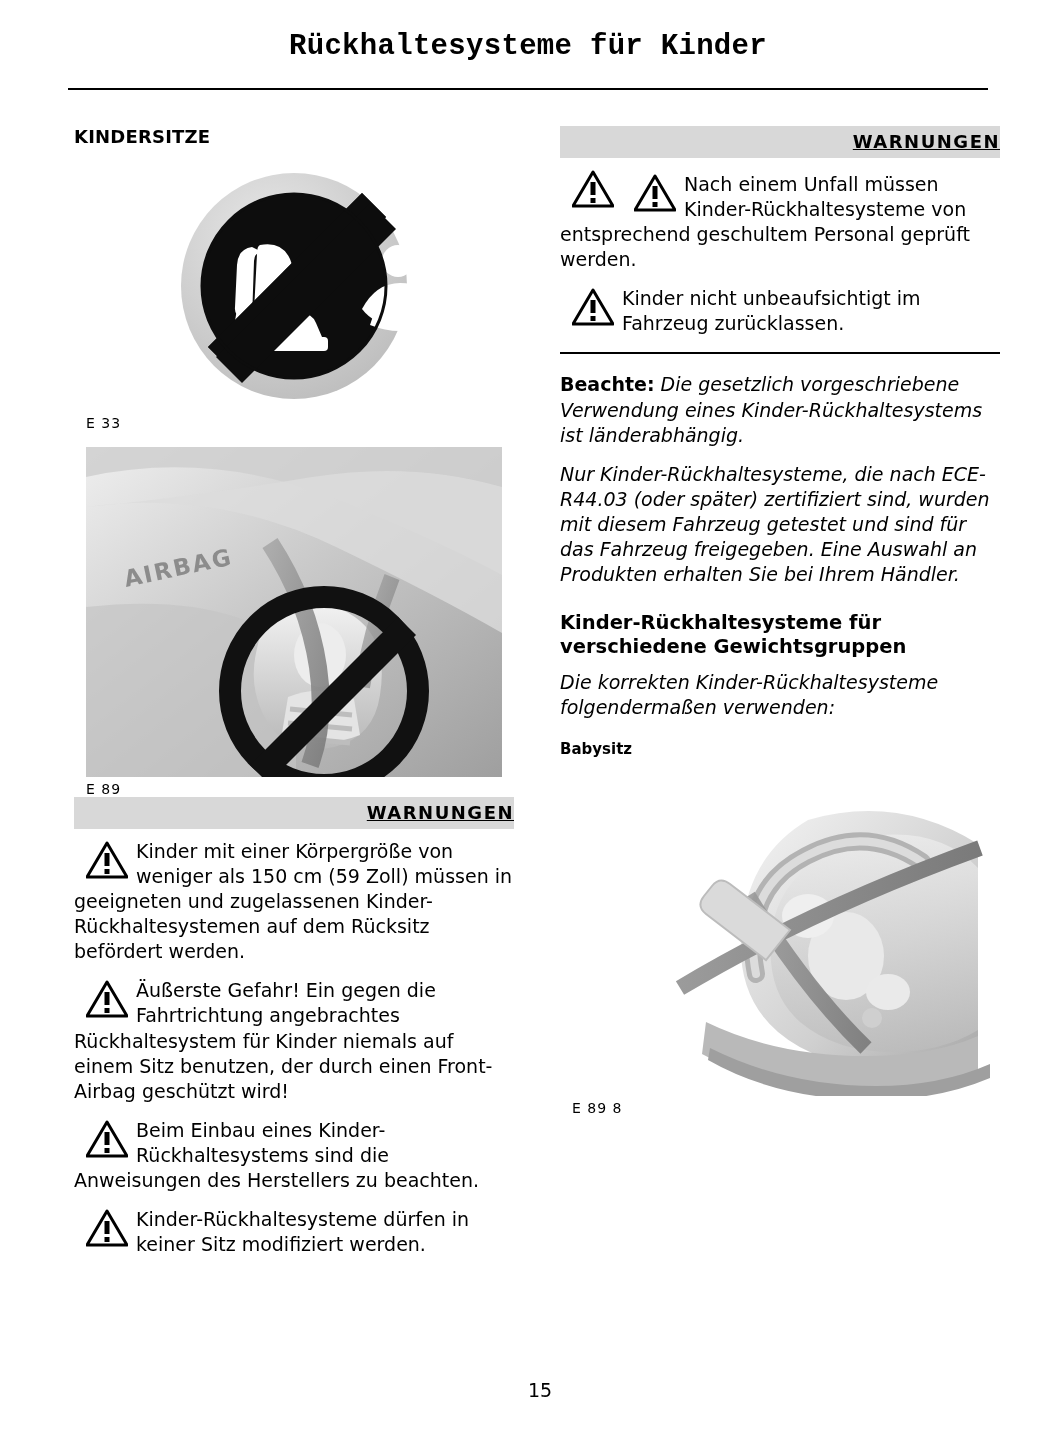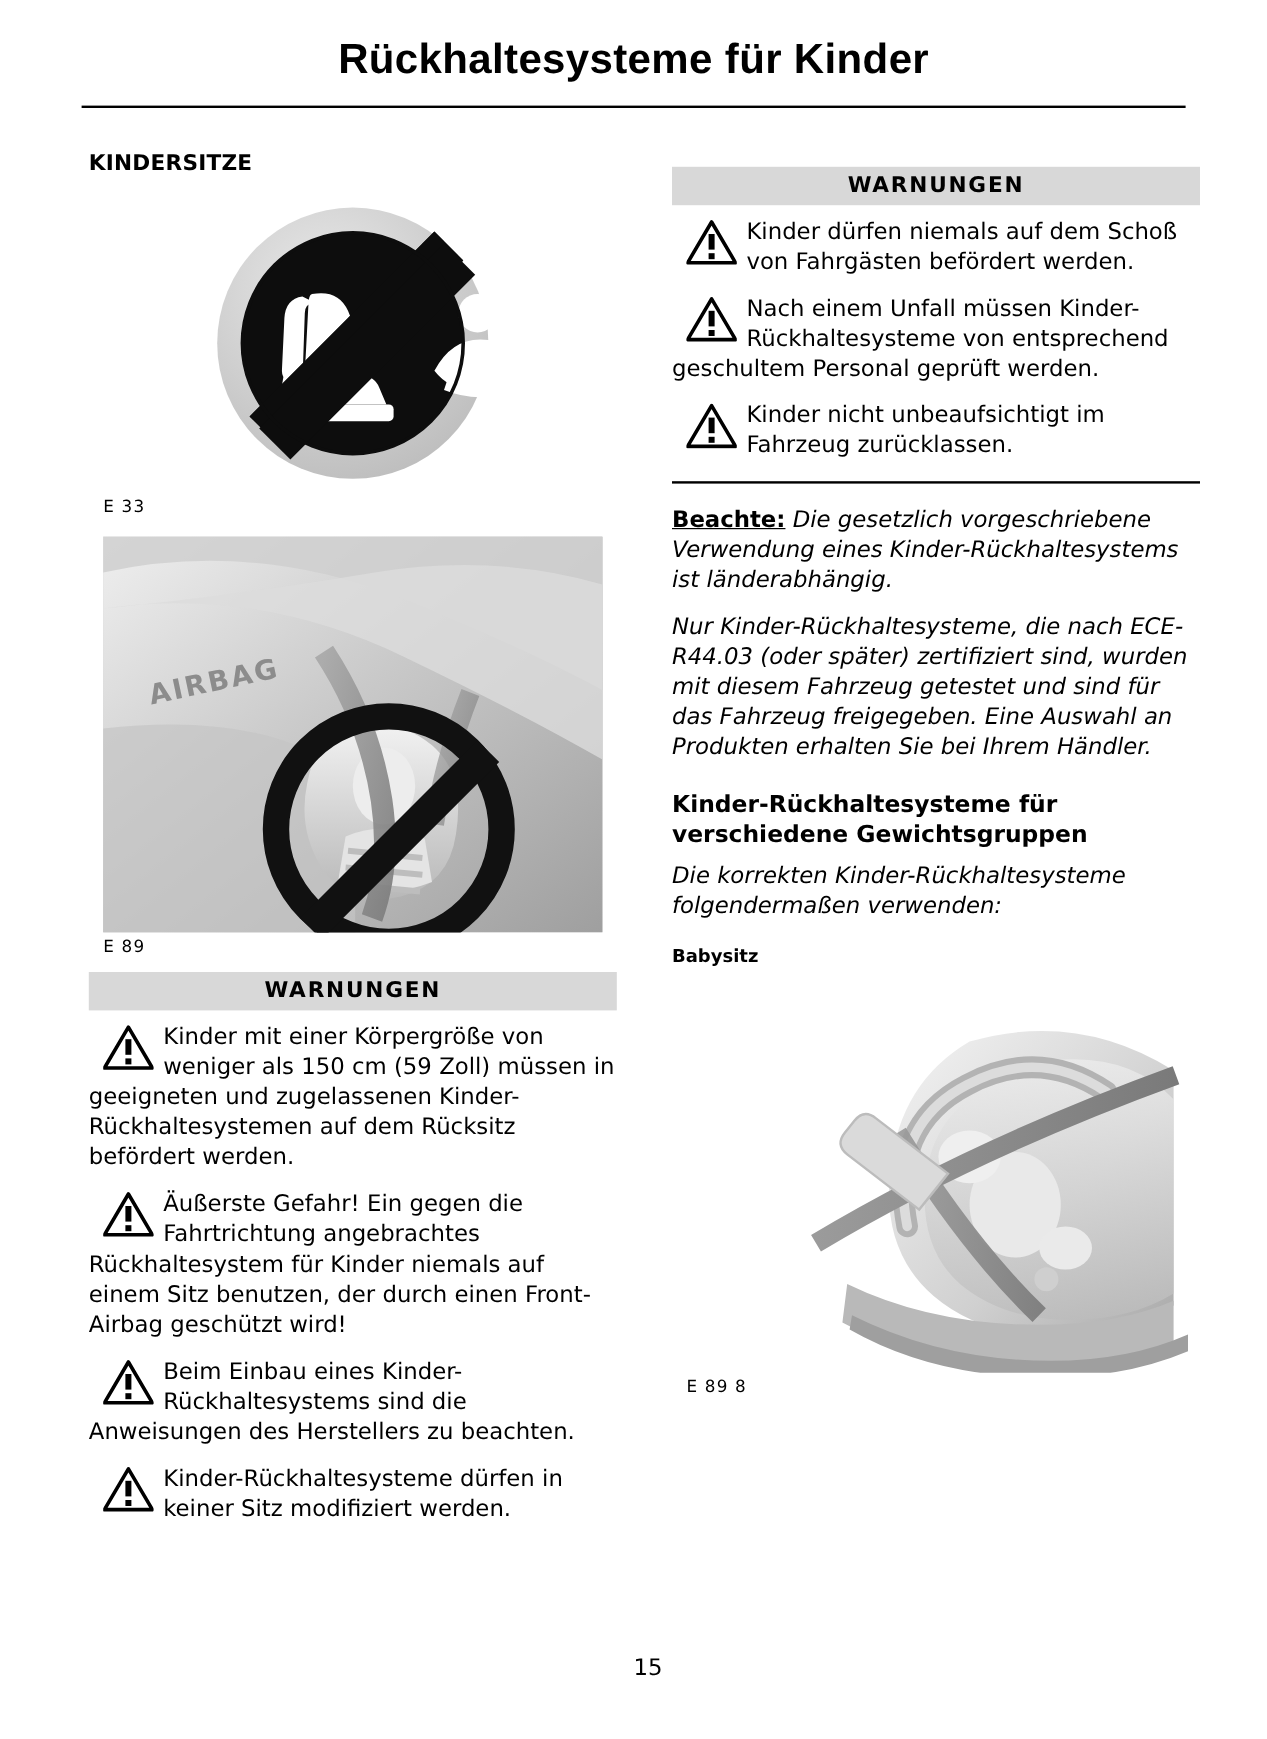--- a/index.html
+++ b/index.html
@@ -23,24 +23,24 @@
     padding: 0;
   }
   .page-header {
     position: absolute;
     top: 30px;
     left: 68px;
     right: 68px;
     text-align: center;
   }
   .page-header .title {
-    font-size: 35px;
+    font-size: 29px;
     font-weight: bold;
     letter-spacing: 0.3px;
-    font-family: Liberation Sans, sans-serif;
+    font-family: Liberation Mono, monospace;
   }
   .header-rule {
     position: absolute;
     top: 88px;
     left: 68px;
     width: 920px;
     height: 2px;
     background: #000;
   }
   .columns {
@@ -78,32 +78,32 @@
     font-size: 19px;
     line-height: 1.32;
     margin: 0 0 14px 0;
     font-style: italic;
   }
   p.body-text.note {
     font-style: italic;
   }
   p.body-text.note b {
     font-style: normal;
-    text-decoration: underline;
   }
 
   
   .warn-band {
     background: #d8d8d8;
-    text-align: center;
+    text-align: right;
     font-size: 18px;
     font-weight: bold;
     letter-spacing: 1.5px;
     padding: 5px 0 6px 0;
-    margin: 13px 0 10px 0;
+    margin: 0 0 10px 0;
+    text-decoration: underline;
   }
   .warn-item {
     position: relative;
     font-size: 19px;
     line-height: 1.32;
     margin: 0 0 14px 0;
   }
   .warn-item .warn-icon {
     float: left;
     width: 42px;
@@ -286,21 +286,20 @@
       <div class="warn-band">WARNUNGEN</div>
 
       <div class="warn-item">
         <span class="warn-icon">
           <svg width="42" height="38" viewBox="0 0 42 38">
               <polygon points="21,2 41,36 1,36" fill="#ffffff" stroke="#000000" stroke-width="3" stroke-linejoin="round"></polygon>
               <rect x="18.5" y="12" width="5" height="13" fill="#000"></rect>
               <rect x="18.5" y="28" width="5" height="5" fill="#000"></rect>
             </svg>
         </span>
-        <span class="warn-text">Kinder dürfen niemals auf dem Schoß von Fahrgästen befördert werden.</span>
       </div>
 
       <div class="warn-item">
         <span class="warn-icon">
           <svg width="42" height="38" viewBox="0 0 42 38">
               <polygon points="21,2 41,36 1,36" fill="#ffffff" stroke="#000000" stroke-width="3" stroke-linejoin="round"></polygon>
               <rect x="18.5" y="12" width="5" height="13" fill="#000"></rect>
               <rect x="18.5" y="28" width="5" height="5" fill="#000"></rect>
             </svg>
         </span>

